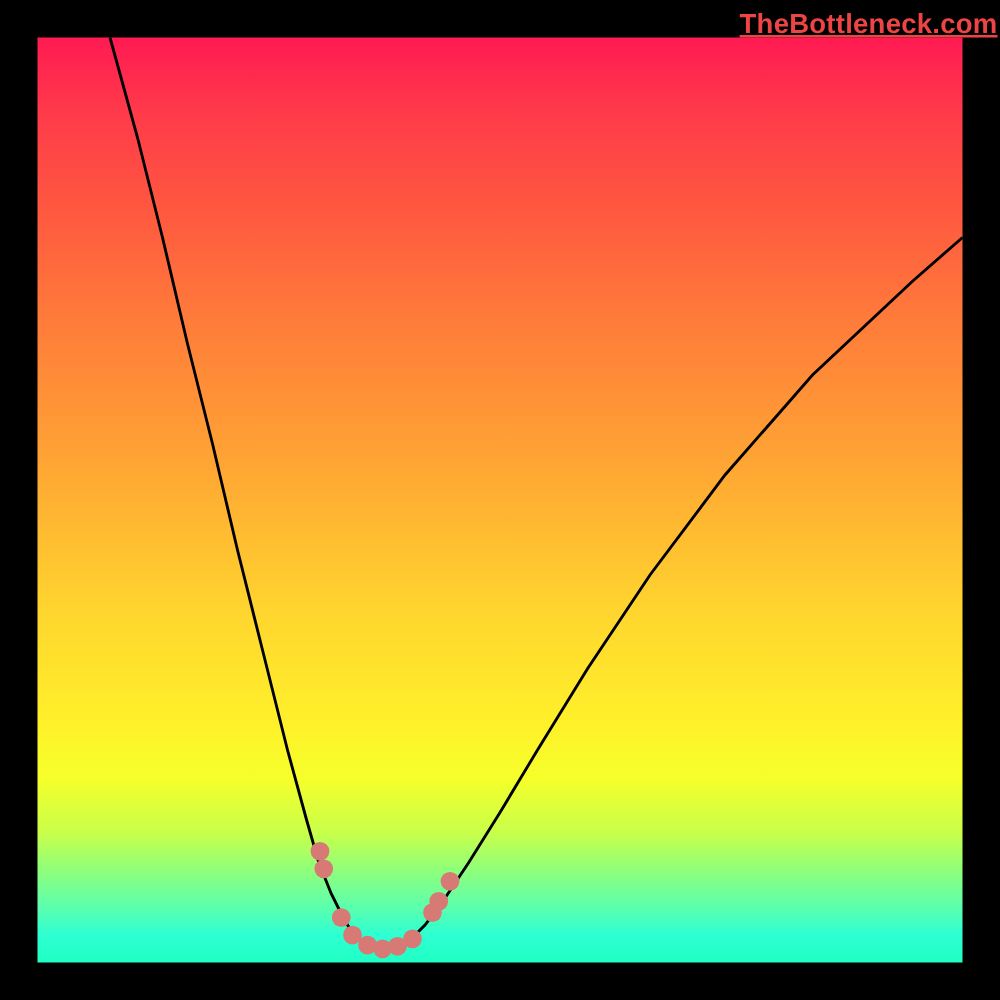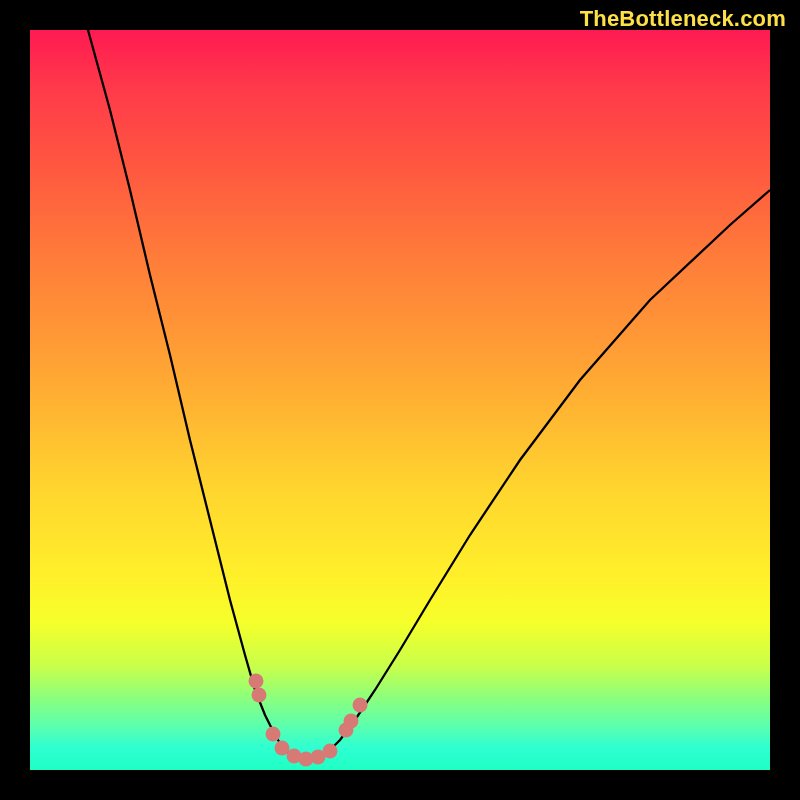--- a/index.html
+++ b/index.html
@@ -13,26 +13,27 @@
   }
   .frame {
     position: relative;
     width: 800px;
     height: 800px;
     background: #000;
   }
   .watermark {
     position: absolute;
     top: 6px;
-    right: 14px;
-    color: #fde047;
+    right: 2px;
+    color: #ef4444;
     font-size: 22px;
     font-weight: 600;
     letter-spacing: 0.2px;
     z-index: 10;
+    text-decoration: underline;
   }
   .plot {
     position: absolute;
     left: 30px;
     top: 30px;
     width: 740px;
     height: 740px;
     background: linear-gradient(
       to bottom,
       #ff1a52 0%,

